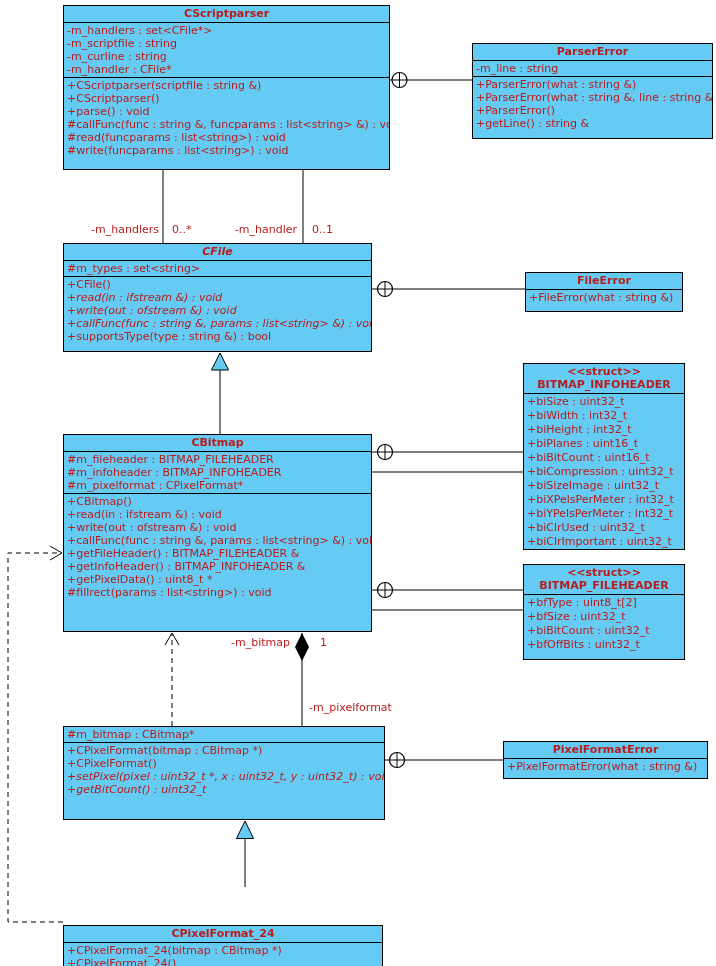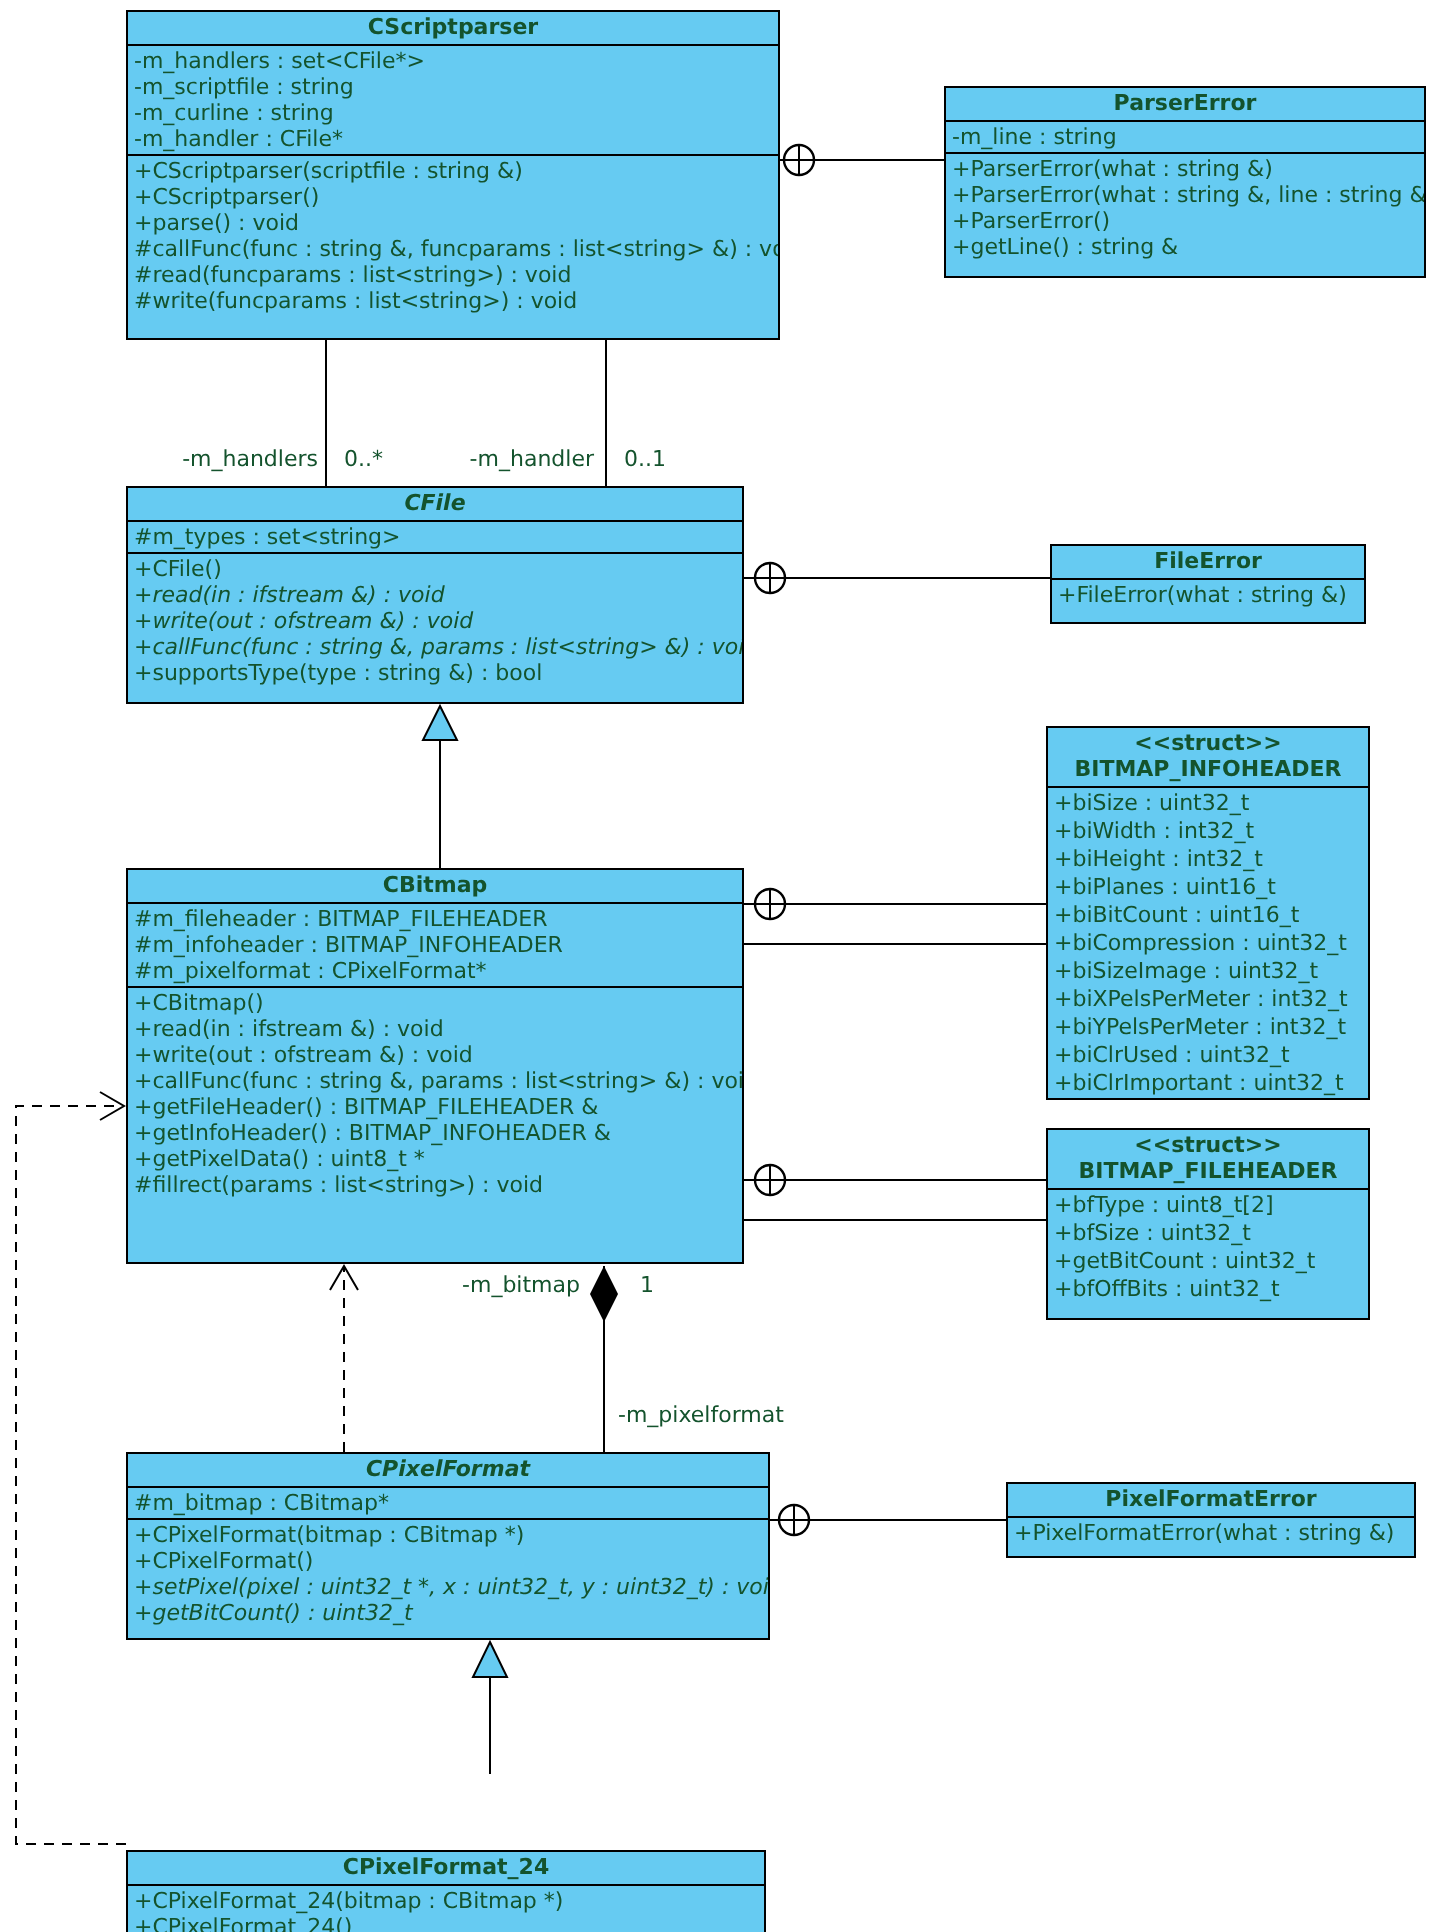--- a/index.html
+++ b/index.html
@@ -1,18 +1,18 @@
 <!DOCTYPE html>
 <html style="--class-fill: #66CBF2;"><head>
 <meta charset="utf-8">
 <style>
   html,body { margin:0; padding:0; background:#ffffff; }
   #canvas {
     position:relative; width:716px; height:966px; overflow:hidden;
-    font-family:"DejaVu Sans", sans-serif; color:#14532d;
+    font-family:"DejaVu Sans", sans-serif; color:#b91c1c;
   }
   #edges { position:absolute; left:0; top:0; z-index:0; }
   .uml-class {
     position:absolute; z-index:1; box-sizing:border-box;
     background:var(--class-fill,#66CBF2); border:1px solid #000;
     font-size:11px; line-height:13px;
   }
   .title {
     font-weight:bold; text-align:center; height:16px; line-height:16px;
     border-bottom:1px solid #000; white-space:nowrap; overflow:hidden;
@@ -207,27 +207,26 @@
   </div>
 
   <div class="uml-class struct" style="left:523px; top:564px; width:162px; height:96px;">
     <div class="hdr">
       <div class="stereo">&lt;&lt;struct&gt;&gt;</div>
       <div class="sname">BITMAP_FILEHEADER</div>
     </div>
     <div class="methods">
         <div class="row">+bfType : uint8_t[2]</div>
         <div class="row">+bfSize : uint32_t</div>
-        <div class="row">+getBitCount : uint32_t</div>
+        <div class="row">+biBitCount : uint32_t</div>
         <div class="row">+bfOffBits : uint32_t</div>
       </div>
   </div>
 
   <div class="uml-class abstract" style="left:63px; top:726px; width:322px; height:94px;">
-    <div class="title">CPixelFormat</div>
     <div class="attrs">
         <div class="row">#m_bitmap : CBitmap*</div>
       </div>
     <div class="methods">
         <div class="row">+CPixelFormat(bitmap : CBitmap *)</div>
         <div class="row">+CPixelFormat()</div>
         <div class="row it">+setPixel(pixel : uint32_t *, x : uint32_t, y : uint32_t) : void</div>
         <div class="row it">+getBitCount() : uint32_t</div>
       </div>
   </div>

